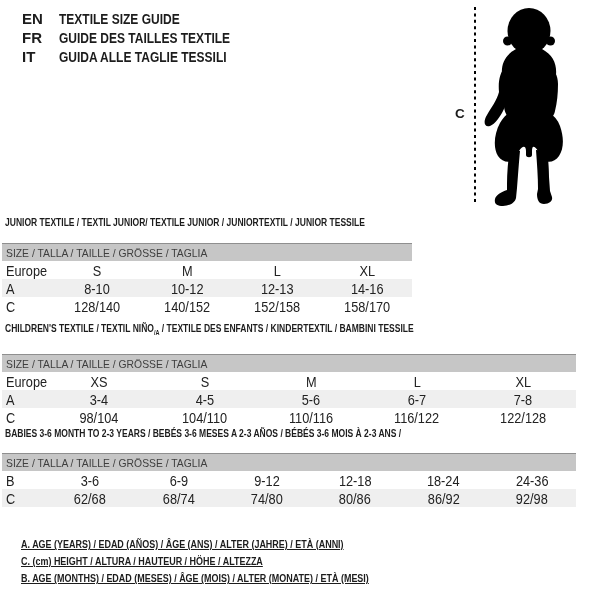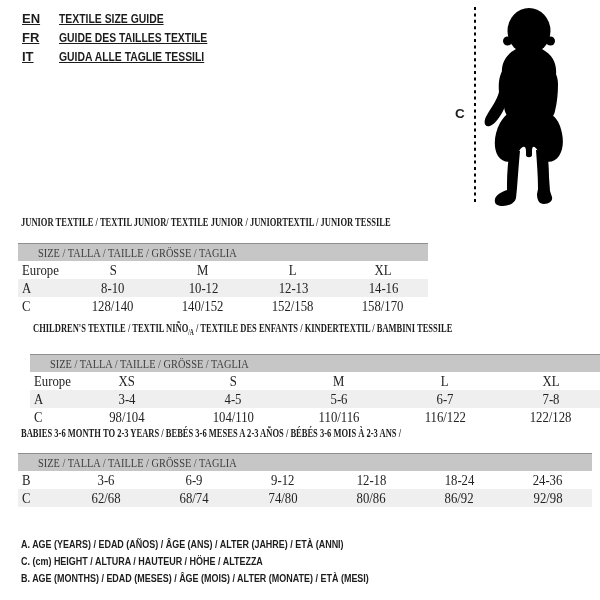--- a/index.html
+++ b/index.html
@@ -14,59 +14,59 @@
     width:600px;height:600px;background:#ffffff;
     font-family:"Liberation Sans",sans-serif;color:var(--text);
     position:relative;overflow:hidden;
   }
   #page{position:absolute;inset:0;width:600px;height:600px;background:#ffffff;}
 
   .cond{display:inline-block;white-space:nowrap;transform-origin:0 50%;}
 
   
   #lang-list{position:absolute;left:22px;top:9px;}
-  .lang-row{display:flex;align-items:center;height:19.2px;font-weight:700;font-size:13px;text-decoration:underline;}
+  .lang-row{display:flex;align-items:center;height:19.2px;font-weight:700;font-size:15px;}
   .lang-code{width:37px;flex:0 0 37px;}
   .lang-label{transform:scaleX(0.8);}
 
   
   #figure{position:absolute;left:452px;top:4px;width:140px;height:206px;}
   #c-label{position:absolute;left:455px;top:106px;font-weight:700;font-size:13.5px;}
 
   
-  .tbl-block{position:absolute;left:18px;width:574px;font-family:Liberation Serif, serif;}
+  .tbl-block{position:absolute;left:2px;width:574px;}
   #tbl0{top:214px;}
-  #tbl1{top:320px;margin-left:12px;}
+  #tbl1{top:320px;}
   #tbl2{top:425px;}
   .tbl-title{font-weight:700;font-size:11.5px;line-height:16px;margin-left:3px;}
   .tbl-title .cond{transform:scaleX(0.74);}
   .tbl-title sub{font-size:7.5px;font-weight:700;}
 
   .size-bar{
     height:18px;background:var(--size-bar);border-top:1px solid #8f8f8f;
-    box-sizing:border-box;display:flex;align-items:center;padding-left:20px;
+    box-sizing:border-box;display:flex;align-items:center;padding-left:4px;
     font-size:11.5px;color:var(--size-bar-text);
   }
   #tbl0 .size-bar{margin-top:8px;width:410px;}
   #tbl1 .size-bar{margin-top:13px;}
   #tbl2 .size-bar{margin-top:12px;}
   .size-bar .cond{transform:scaleX(0.9);}
 
   .size-table{border-collapse:collapse;table-layout:fixed;width:574px;font-size:15px;color:#222;}
   .size-table.w1{width:410px;}
   .size-table tr{height:18px;}
   .size-table td{padding:0;vertical-align:middle;}
   .size-table td.label{padding-left:4px;text-align:left;}
   .size-table td.val{text-align:center;}
   .size-table tr.shaded{background:var(--shaded);}
   .size-table .cond{transform:scaleX(0.85);}
   .size-table td.val .cond{transform-origin:50% 50%;}
 
   
-  #footnotes{position:absolute;left:21px;top:536px;}
+  #footnotes{position:absolute;left:21px;top:536px;text-decoration:underline;}
   .fn-line{height:16.9px;font-weight:700;font-size:11.5px;display:flex;align-items:center;}
   .fn-line .cond{transform:scaleX(0.78);}
 </style>
 </head>
 <body>
 
 <div id="page">
 
   <div id="lang-list">
       <div class="lang-row">

